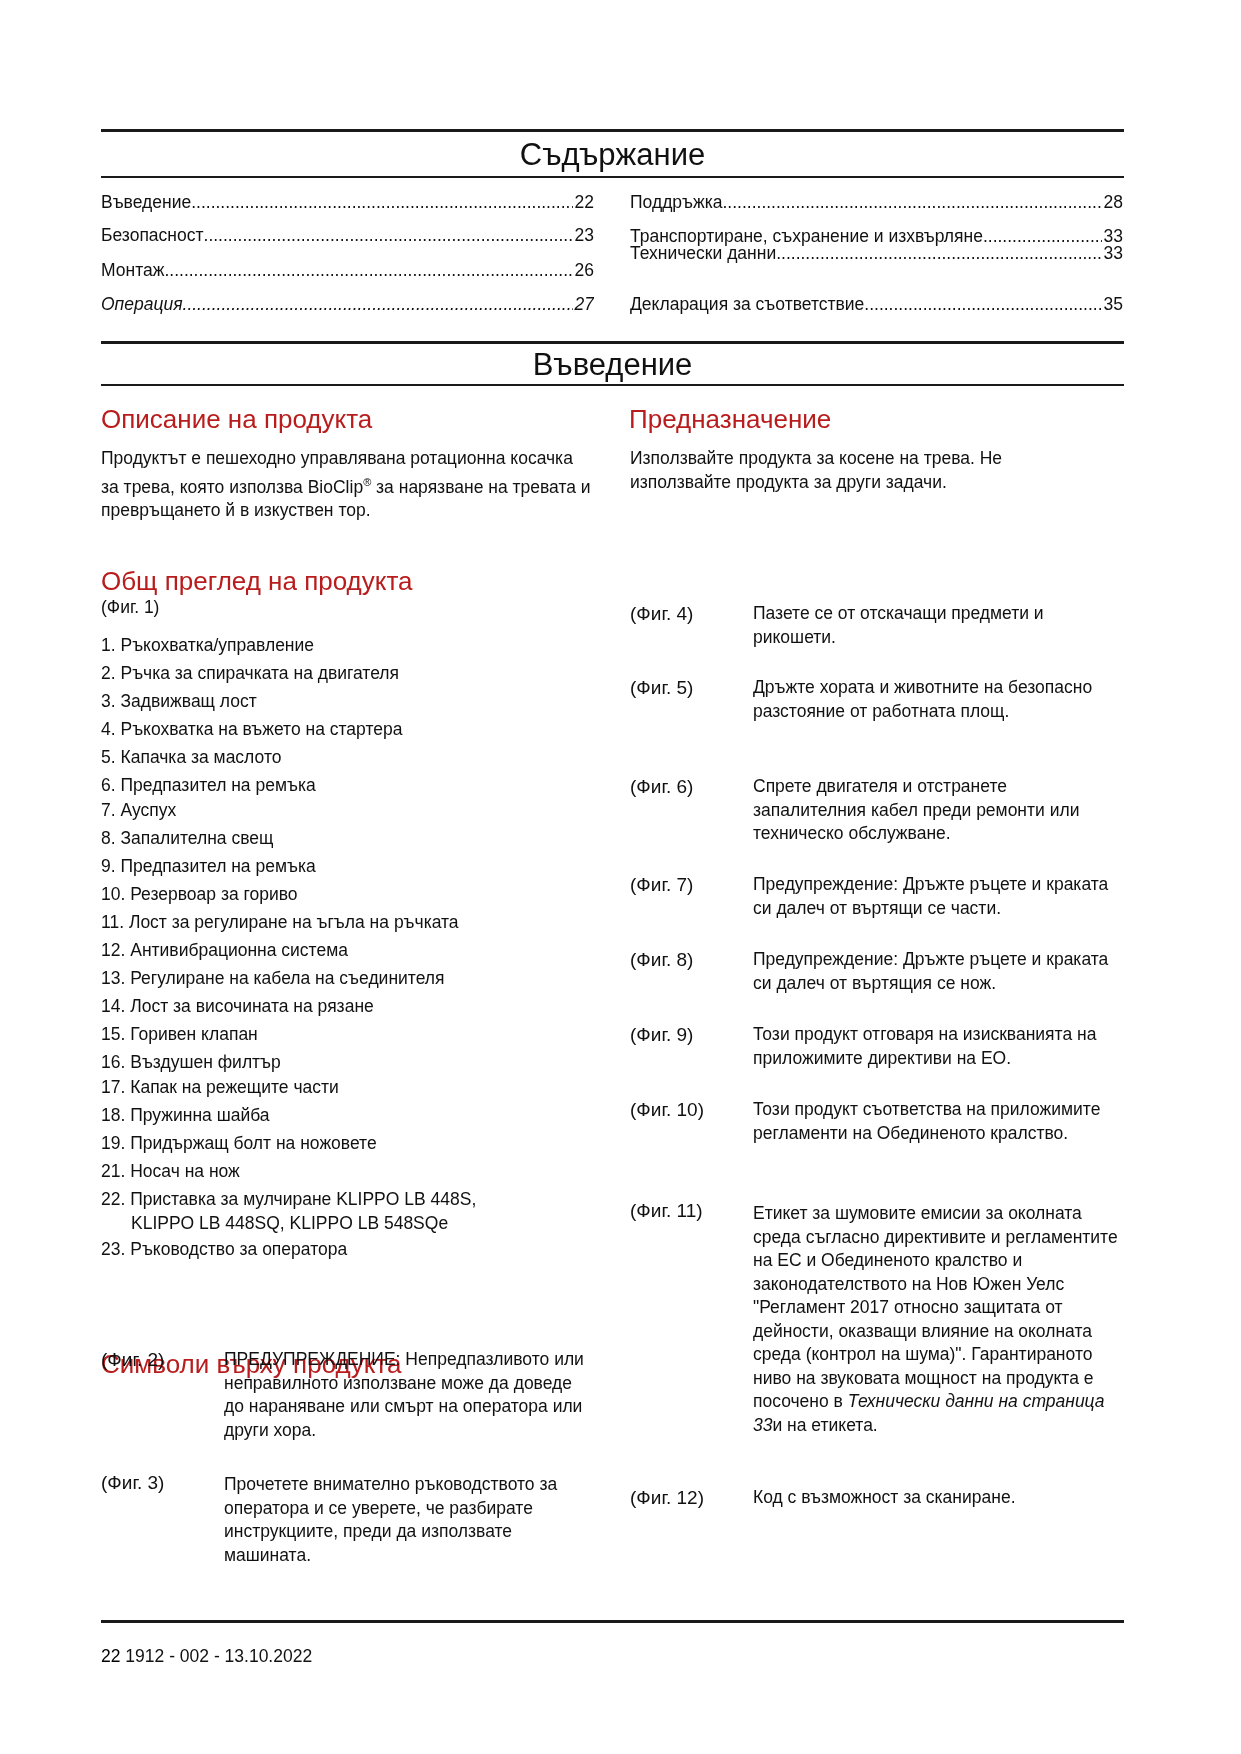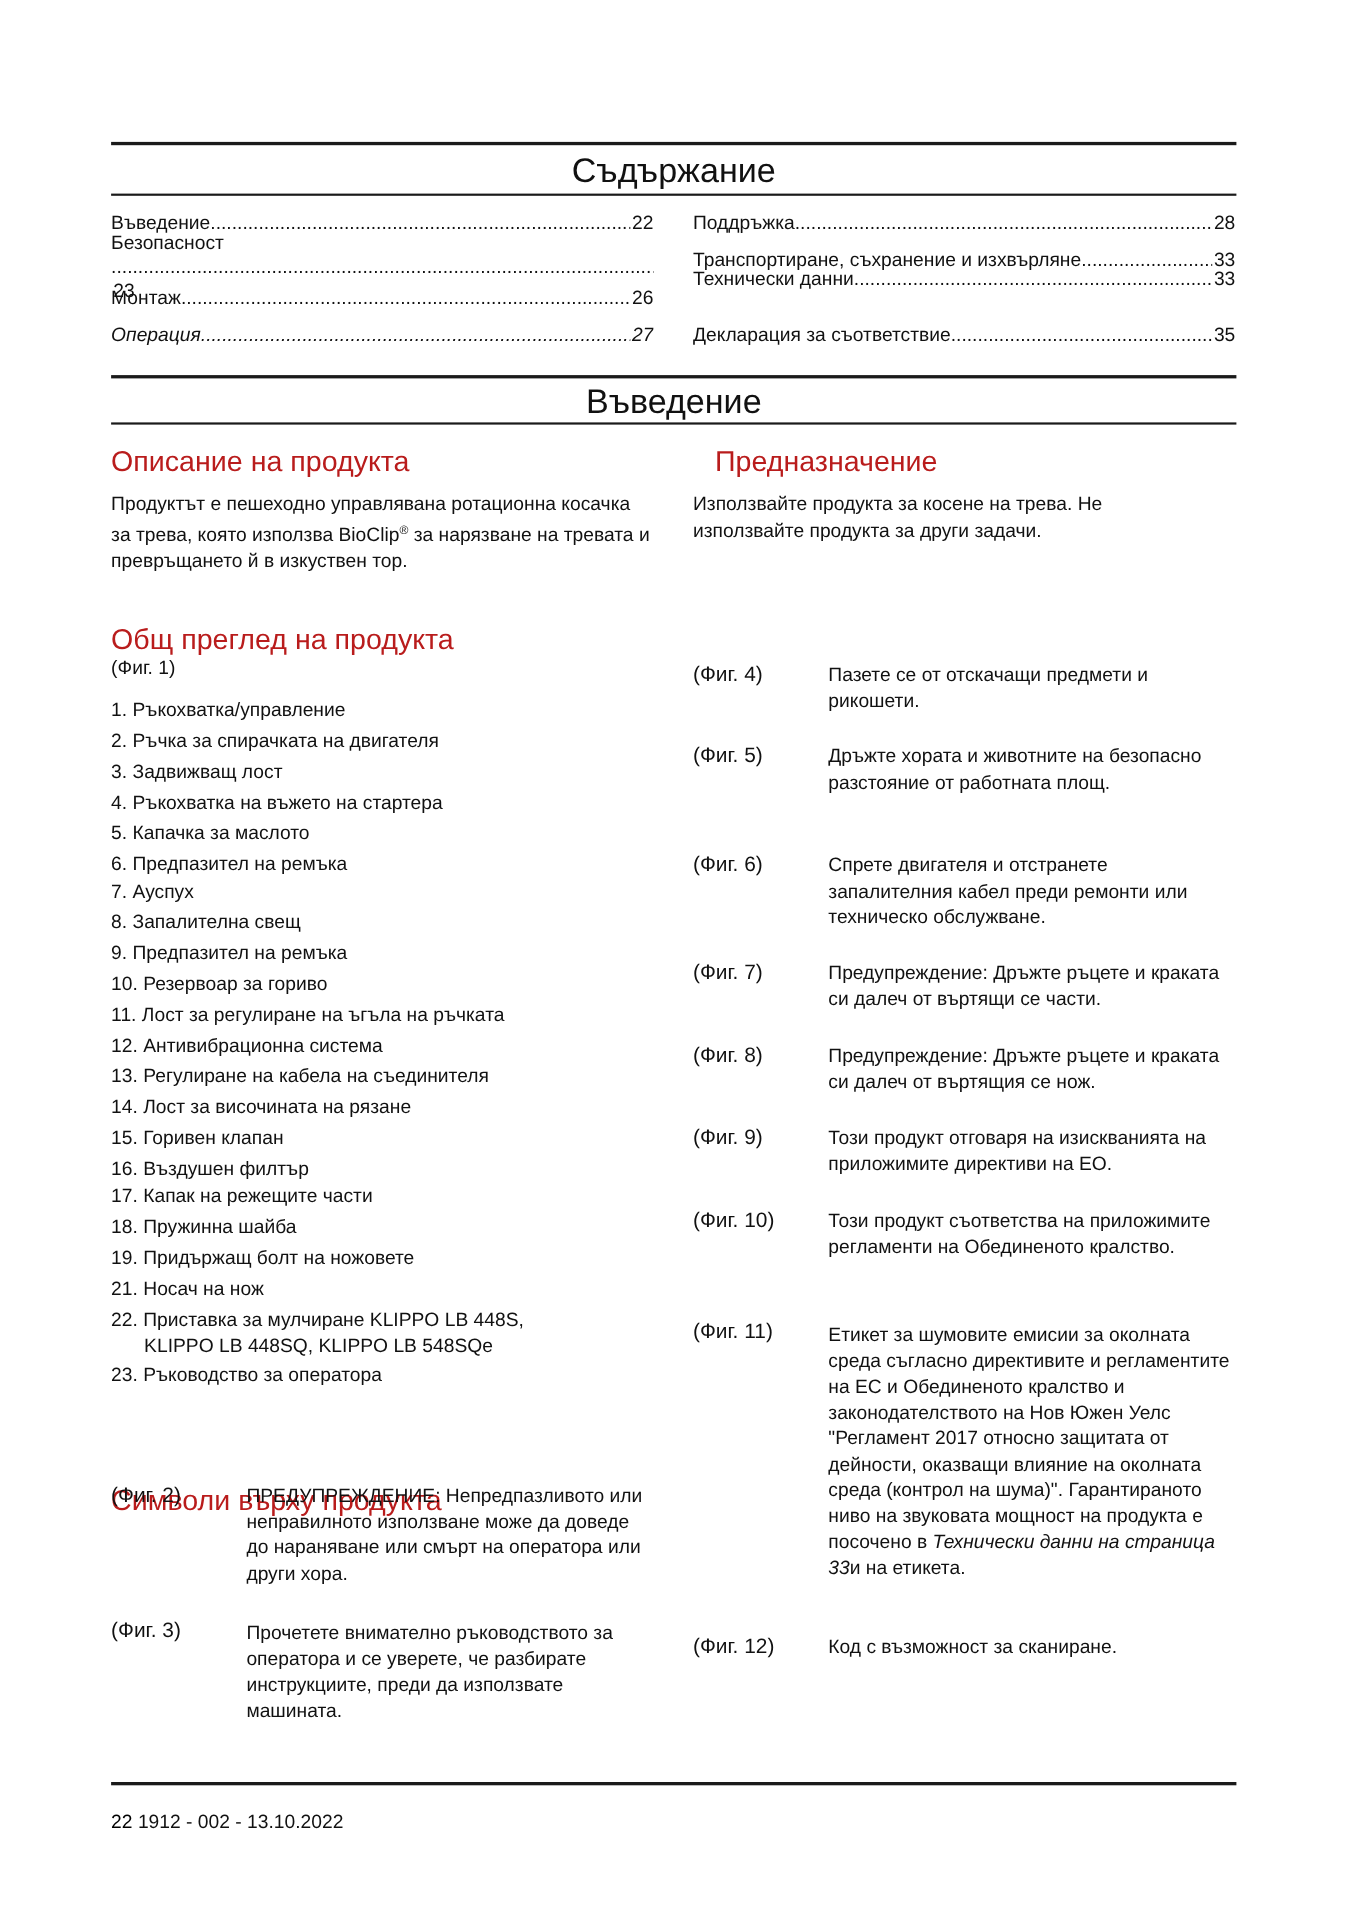--- a/index.html
+++ b/index.html
@@ -46,21 +46,21 @@
   <div class="rule" style="top:129px;"></div>
   <div class="band-title" style="top:137px;">Съдържание</div>
   <div class="rule" style="top:176px;height:2px;"></div>
 
   <div class="toc-col" style="left:0;top:0;">
     <div class="toc-row" style="top:191px;">
       <span class="toc-label">Въведение</span>
       <span class="toc-dots"></span>
       <span class="toc-page">22</span>
     </div>
-    <div class="toc-row" style="top:209px;flex-direction:column;">
+    <div class="toc-row" style="top:224px;">
       <span class="toc-label">Безопасност</span>
       <span class="toc-dots"></span>
       <span class="toc-page">23</span>
     </div>
     <div class="toc-row" style="top:259px;">
       <span class="toc-label">Монтаж</span>
       <span class="toc-dots"></span>
       <span class="toc-page">26</span>
     </div>
     <div class="toc-row" style="top:293px;font-style:italic;">
@@ -93,21 +93,21 @@
     </div>
   </div>
 
   <div class="rule" style="top:341px;"></div>
   <div class="band-title" style="top:347px;">Въведение</div>
   <div class="rule" style="top:384px;height:2px;"></div>
 
   <div class="h2" style="left:0;top:404px;">Описание на продукта</div>
   <div class="p" style="left:0;top:447px;width:490px;"><span>Продуктът е пешеходно управлявана ротационна косачка за трева, която използва BioClip</span><sup style="font-size:11px;">®</sup><span> за нарязване на тревата и превръщането й в изкуствен тор.</span></div>
 
-  <div class="h2" style="left:549px;top:404px;">Предназначение</div>
+  <div class="h2" style="left:528px;top:404px;">Предназначение</div>
   <div class="p" style="left:529px;top:447px;width:460px;">Използвайте продукта за косене на трева. Не използвайте продукта за други задачи.</div>
 
   <div class="h2" style="left:0;top:566px;">Общ преглед на продукта</div>
   <div class="p" style="left:0;top:596px;">(Фиг. 1)</div>
 
   <ul class="list">
     <li><span class="num">1.</span> <span>Ръкохватка/управление</span></li>
     <li><span class="num">2.</span> <span>Ръчка за спирачката на двигателя</span></li>
     <li><span class="num">3.</span> <span>Задвижващ лост</span></li>
     <li><span class="num">4.</span> <span>Ръкохватка на въжето на стартера</span></li>

